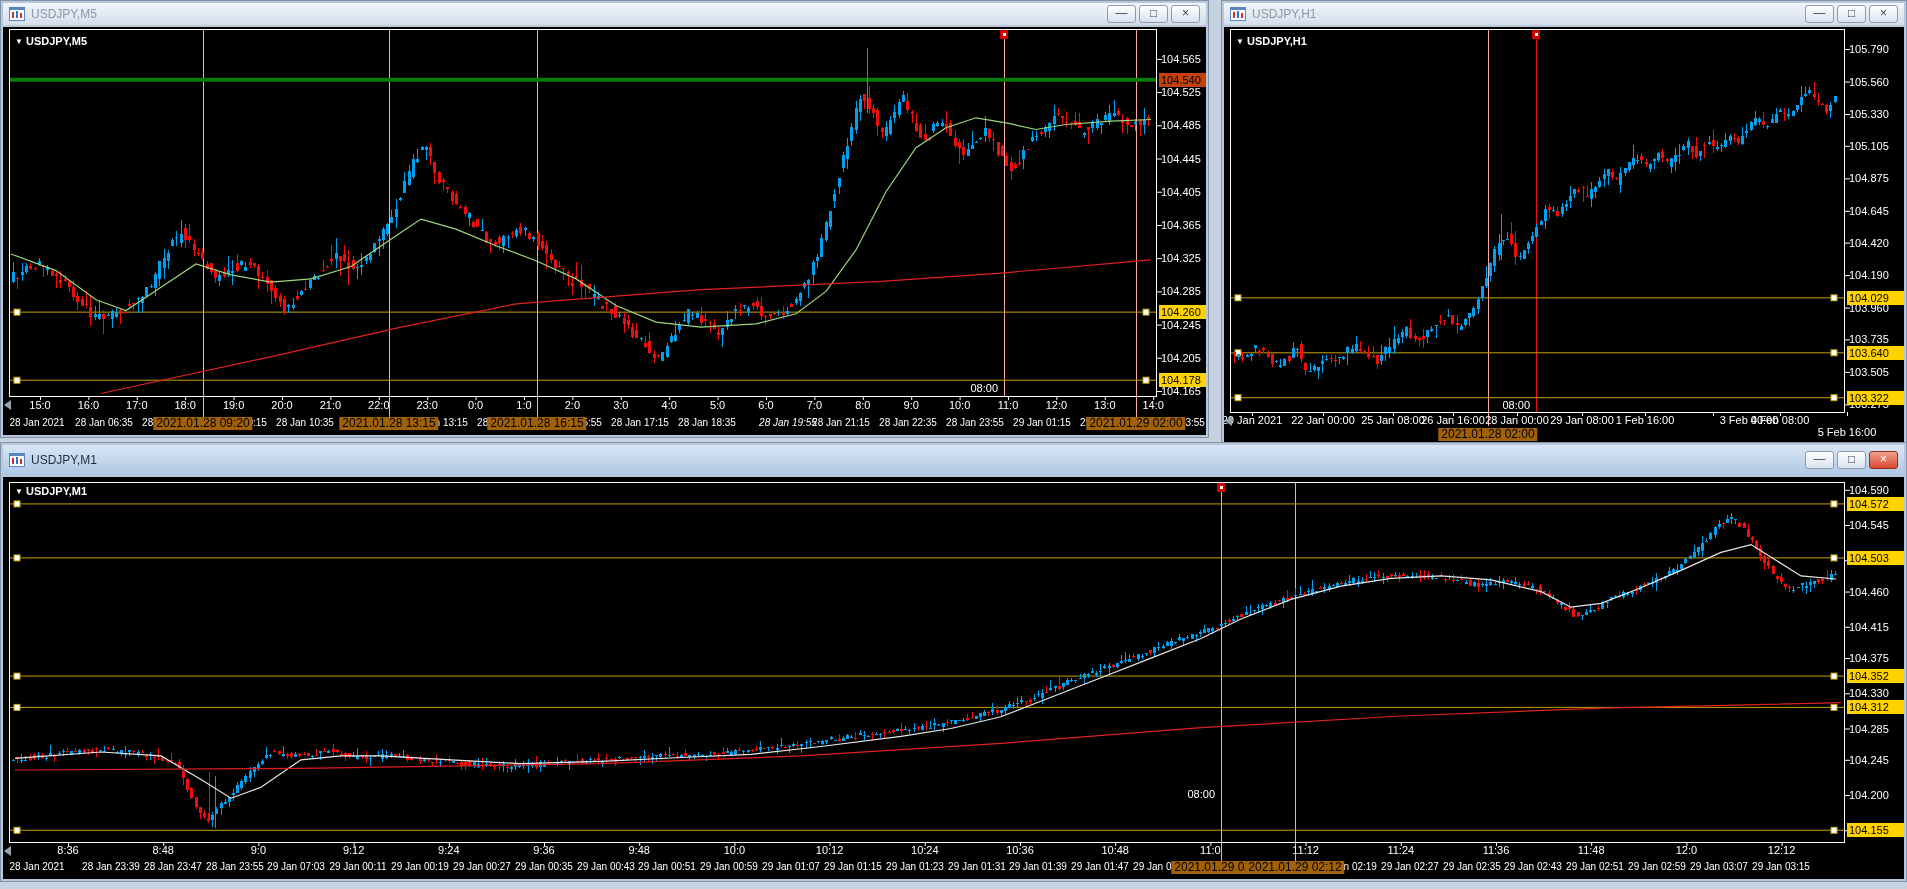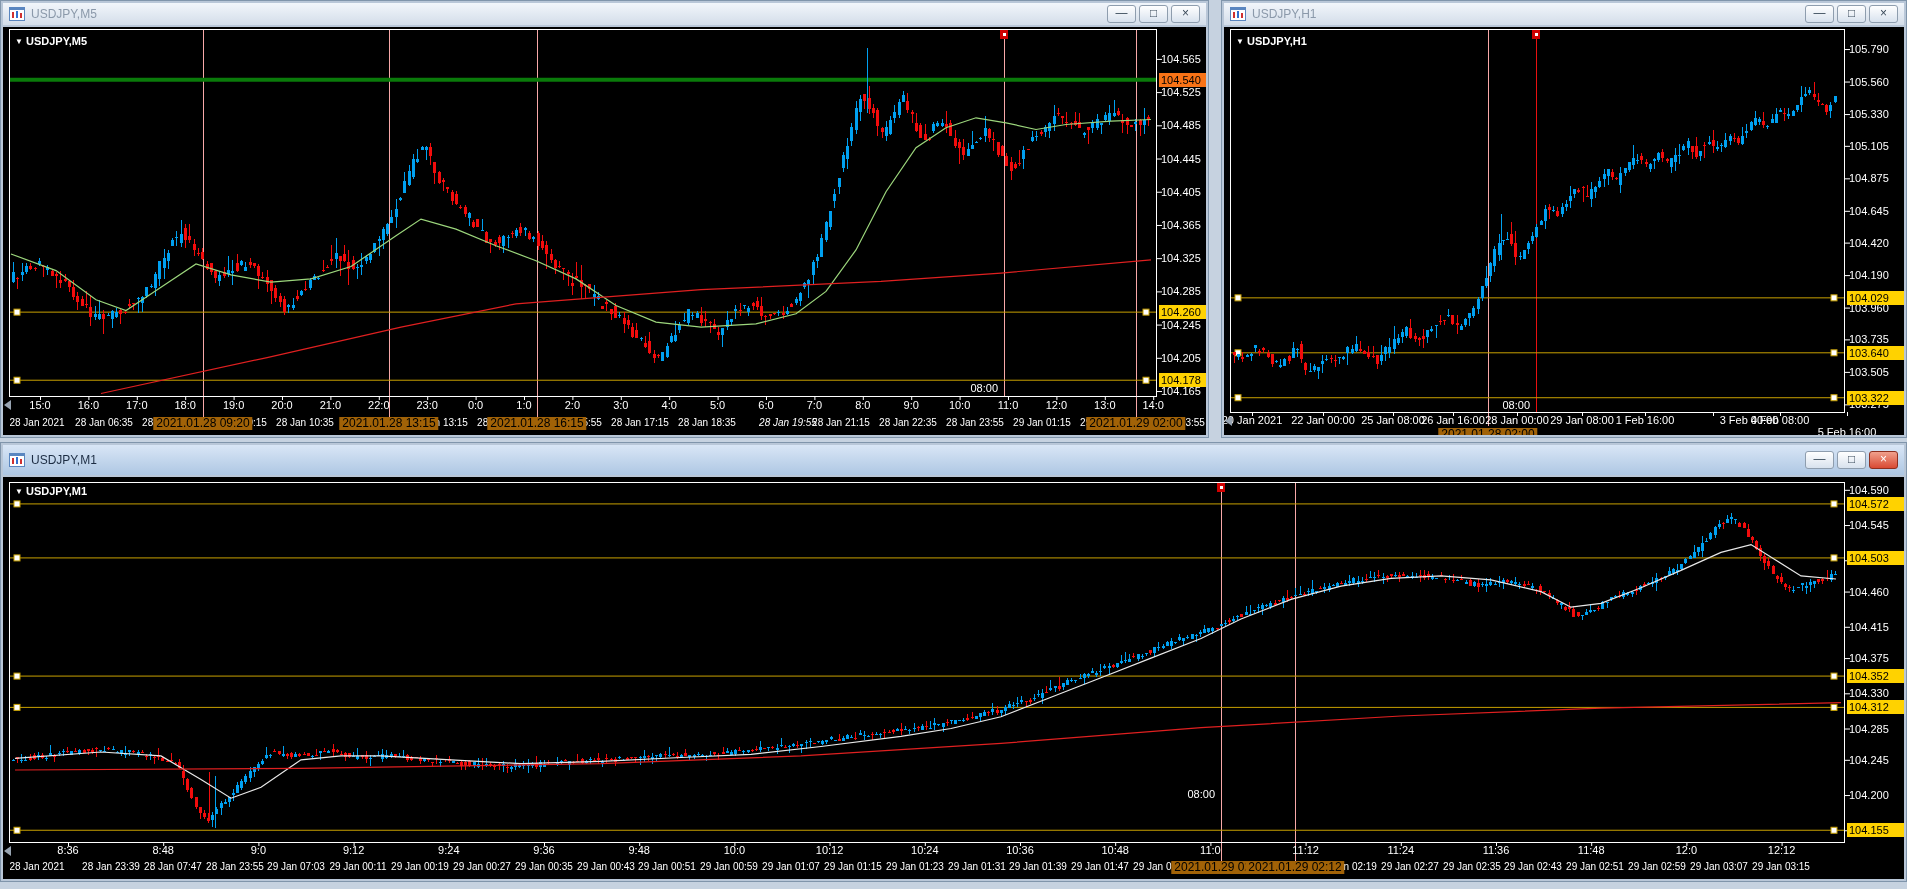--- a/index.html
+++ b/index.html
@@ -648,21 +648,21 @@
       <div class="ptick" style="left: 1158px; top: 59.1041px;">104.525</div>
       <div class="ptick" style="left: 1158px; top: 92.3167px;">104.485</div>
       <div class="ptick" style="left: 1158px; top: 125.529px;">104.445</div>
       <div class="ptick" style="left: 1158px; top: 158.742px;">104.405</div>
       <div class="ptick" style="left: 1158px; top: 191.955px;">104.365</div>
       <div class="ptick" style="left: 1158px; top: 225.167px;">104.325</div>
       <div class="ptick" style="left: 1158px; top: 258.38px;">104.285</div>
       <div class="ptick" style="left: 1158px; top: 291.593px;">104.245</div>
       <div class="ptick" style="left: 1158px; top: 324.805px;">104.205</div>
       <div class="ptick" style="left: 1158px; top: 358.018px;">104.165</div>
-      <div class="phl" style="left: 1156px; top: 45.6493px; width: 47px; background: #f97316;">104.540</div>
+      <div class="phl" style="left: 1156px; top: 45.6493px; width: 47px; background: #c2410c;">104.540</div>
       <div class="phl" style="left: 1156px; top: 278.138px; width: 47px; background: rgb(255, 210, 0);">104.260</div>
       <div class="phl" style="left: 1156px; top: 346.224px; width: 47px; background: rgb(255, 210, 0);">104.178</div>
       <div class="tlab1" style="left: 37px; top: 372px;">15:0</div>
       <div class="tlab1" style="left: 85.4px; top: 372px;">16:0</div>
       <div class="tlab1" style="left: 133.8px; top: 372px;">17:0</div>
       <div class="tlab1" style="left: 182.2px; top: 372px;">18:0</div>
       <div class="tlab1" style="left: 230.6px; top: 372px;">19:0</div>
       <div class="tlab1" style="left: 279px; top: 372px;">20:0</div>
       <div class="tlab1" style="left: 327.4px; top: 372px;">21:0</div>
       <div class="tlab1" style="left: 375.8px; top: 372px;">22:0</div>
@@ -701,21 +701,21 @@
       <div class="tlab2" style="left: 1106px; top: 390px;">29 Jan 02:35</div>
       <div class="tlab2" style="left: 1173px; top: 390px;">29 Jan 03:55</div>
       <div class="tbox" style="left: 200px; top: 390px;">2021.01.28 09:20</div>
       <div class="tbox" style="left: 386px; top: 390px;">2021.01.28 13:15</div>
       <div class="tbox" style="left: 534px; top: 390px;">2021.01.28 16:15</div>
       <div class="tbox" style="left: 1133px; top: 390px;">2021.01.29 02:00</div>
       <div class="wedge" style="left: 1px; top: 373px;"></div>
     </div>
 </div>
 
-<div class="win" style="left: 1221px; top: 0px; width: 686px; height: 438px;">
+<div class="win" style="left: 1221px; top: 0px; width: 686px; height: 502px;">
   <div class="titlebar" style="height: 22px;">
     <span class="wicon">
       <svg width="16" height="14" viewBox="0 0 16 14">
           <rect x="0.5" y="0.5" width="15" height="13" fill="#fff" stroke="#5a86c0"></rect>
           <rect x="0" y="0" width="16" height="3" fill="#5a86c0"></rect>
           <rect x="3" y="5" width="2" height="6" fill="#d03030"></rect>
           <rect x="7" y="4" width="2" height="7" fill="#3070d0"></rect>
           <rect x="11" y="6" width="2" height="5" fill="#d03030"></rect>
         </svg>
     </span>
@@ -2085,21 +2085,21 @@
       <div class="tlab1" style="left: 1112.2px; top: 367px;">10:48</div>
       <div class="tlab1" style="left: 1207.4px; top: 367px;">11:0</div>
       <div class="tlab1" style="left: 1302.6px; top: 367px;">11:12</div>
       <div class="tlab1" style="left: 1397.8px; top: 367px;">11:24</div>
       <div class="tlab1" style="left: 1493px; top: 367px;">11:36</div>
       <div class="tlab1" style="left: 1588.2px; top: 367px;">11:48</div>
       <div class="tlab1" style="left: 1683.4px; top: 367px;">12:0</div>
       <div class="tlab1" style="left: 1778.6px; top: 367px;">12:12</div>
       <div class="tlab2" style="left: 34px; top: 384px;">28 Jan 2021</div>
       <div class="tlab2" style="left: 108px; top: 384px;">28 Jan 23:39</div>
-      <div class="tlab2" style="left: 170px; top: 384px;">28 Jan 07:47</div>
+      <div class="tlab2" style="left: 170px; top: 384px;">28 Jan 23:47</div>
       <div class="tlab2" style="left: 232px; top: 384px;">28 Jan 23:55</div>
       <div class="tlab2" style="left: 293px; top: 384px;">29 Jan 07:03</div>
       <div class="tlab2" style="left: 355px; top: 384px;">29 Jan 00:11</div>
       <div class="tlab2" style="left: 417px; top: 384px;">29 Jan 00:19</div>
       <div class="tlab2" style="left: 479px; top: 384px;">29 Jan 00:27</div>
       <div class="tlab2" style="left: 541px; top: 384px;">29 Jan 00:35</div>
       <div class="tlab2" style="left: 603px; top: 384px;">29 Jan 00:43</div>
       <div class="tlab2" style="left: 664px; top: 384px;">29 Jan 00:51</div>
       <div class="tlab2" style="left: 726px; top: 384px;">29 Jan 00:59</div>
       <div class="tlab2" style="left: 788px; top: 384px;">29 Jan 01:07</div>

